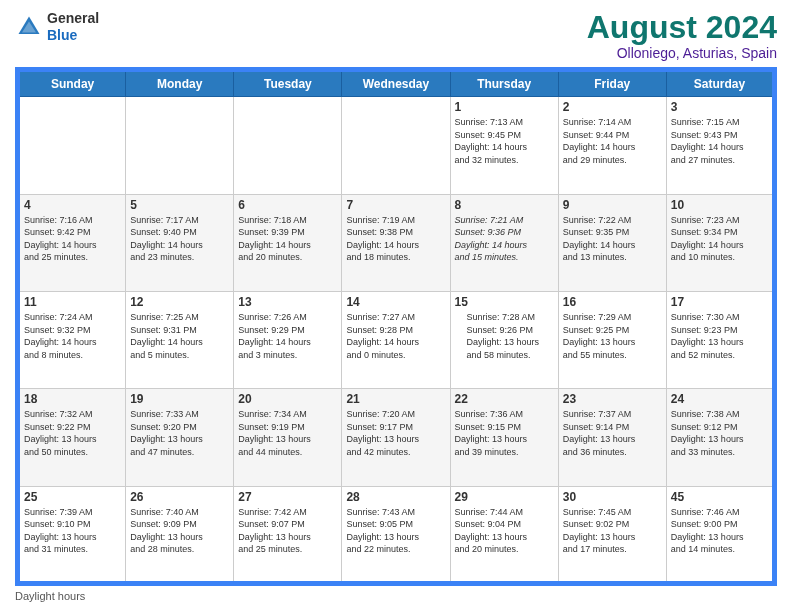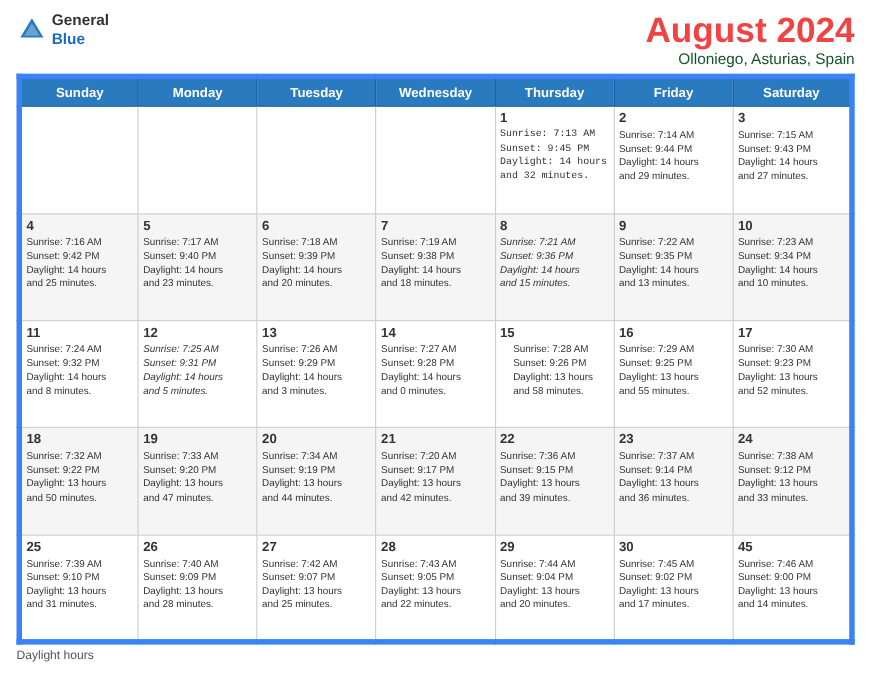--- a/index.html
+++ b/index.html
@@ -38,26 +38,26 @@
     .logo-icon {
       width: 28px;
       height: 28px;
     }
     .title-block {
       text-align: right;
     }
     .month-title {
       font-size: 32px;
       font-weight: bold;
-      color: #ef4444;
+      color: #0f766e;
       line-height: 1.1;
     }
     .location {
       font-size: 14px;
-      color: #14532d;
+      color: #4c1d95;
     }
     .calendar {
       flex: 1;
       border: 5px solid #3b82f6;
       border-collapse: collapse;
       width: 100%;
       table-layout: fixed;
     }
     .calendar thead tr th {
       background: #2a7abf;
@@ -132,21 +132,21 @@
       </tr>
     </thead>
     <tbody id="calendar-body">
     <tr>
           <td class="empty"></td>
           <td class="empty"></td>
           <td class="empty"></td>
           <td class="empty"></td>
           <td>
             <div class="day-num">1</div>
-            <div class="day-info" style="white-space: pre-line; font-family: Liberation Mono, monospace;">Sunrise: 7:13 AM
+            <div class="day-info" style="white-space: pre-line;">Sunrise: 7:13 AM
 Sunset: 9:45 PM
 Daylight: 14 hours
 and 32 minutes.</div>
           </td>
           <td>
             <div class="day-num">2</div>
             <div class="day-info" style="white-space: pre-line;">Sunrise: 7:14 AM
 Sunset: 9:44 PM
 Daylight: 14 hours
 and 29 minutes.</div>
@@ -213,21 +213,21 @@
         <tr>
           <td>
             <div class="day-num">11</div>
             <div class="day-info" style="white-space: pre-line;">Sunrise: 7:24 AM
 Sunset: 9:32 PM
 Daylight: 14 hours
 and 8 minutes.</div>
           </td>
           <td>
             <div class="day-num">12</div>
-            <div class="day-info" style="white-space: pre-line; font-style: italic;">Sunrise: 7:25 AM
+            <div class="day-info" style="white-space: pre-line;">Sunrise: 7:25 AM
 Sunset: 9:31 PM
 Daylight: 14 hours
 and 5 minutes.</div>
           </td>
           <td>
             <div class="day-num">13</div>
             <div class="day-info" style="white-space: pre-line;">Sunrise: 7:26 AM
 Sunset: 9:29 PM
 Daylight: 14 hours
 and 3 minutes.</div>

